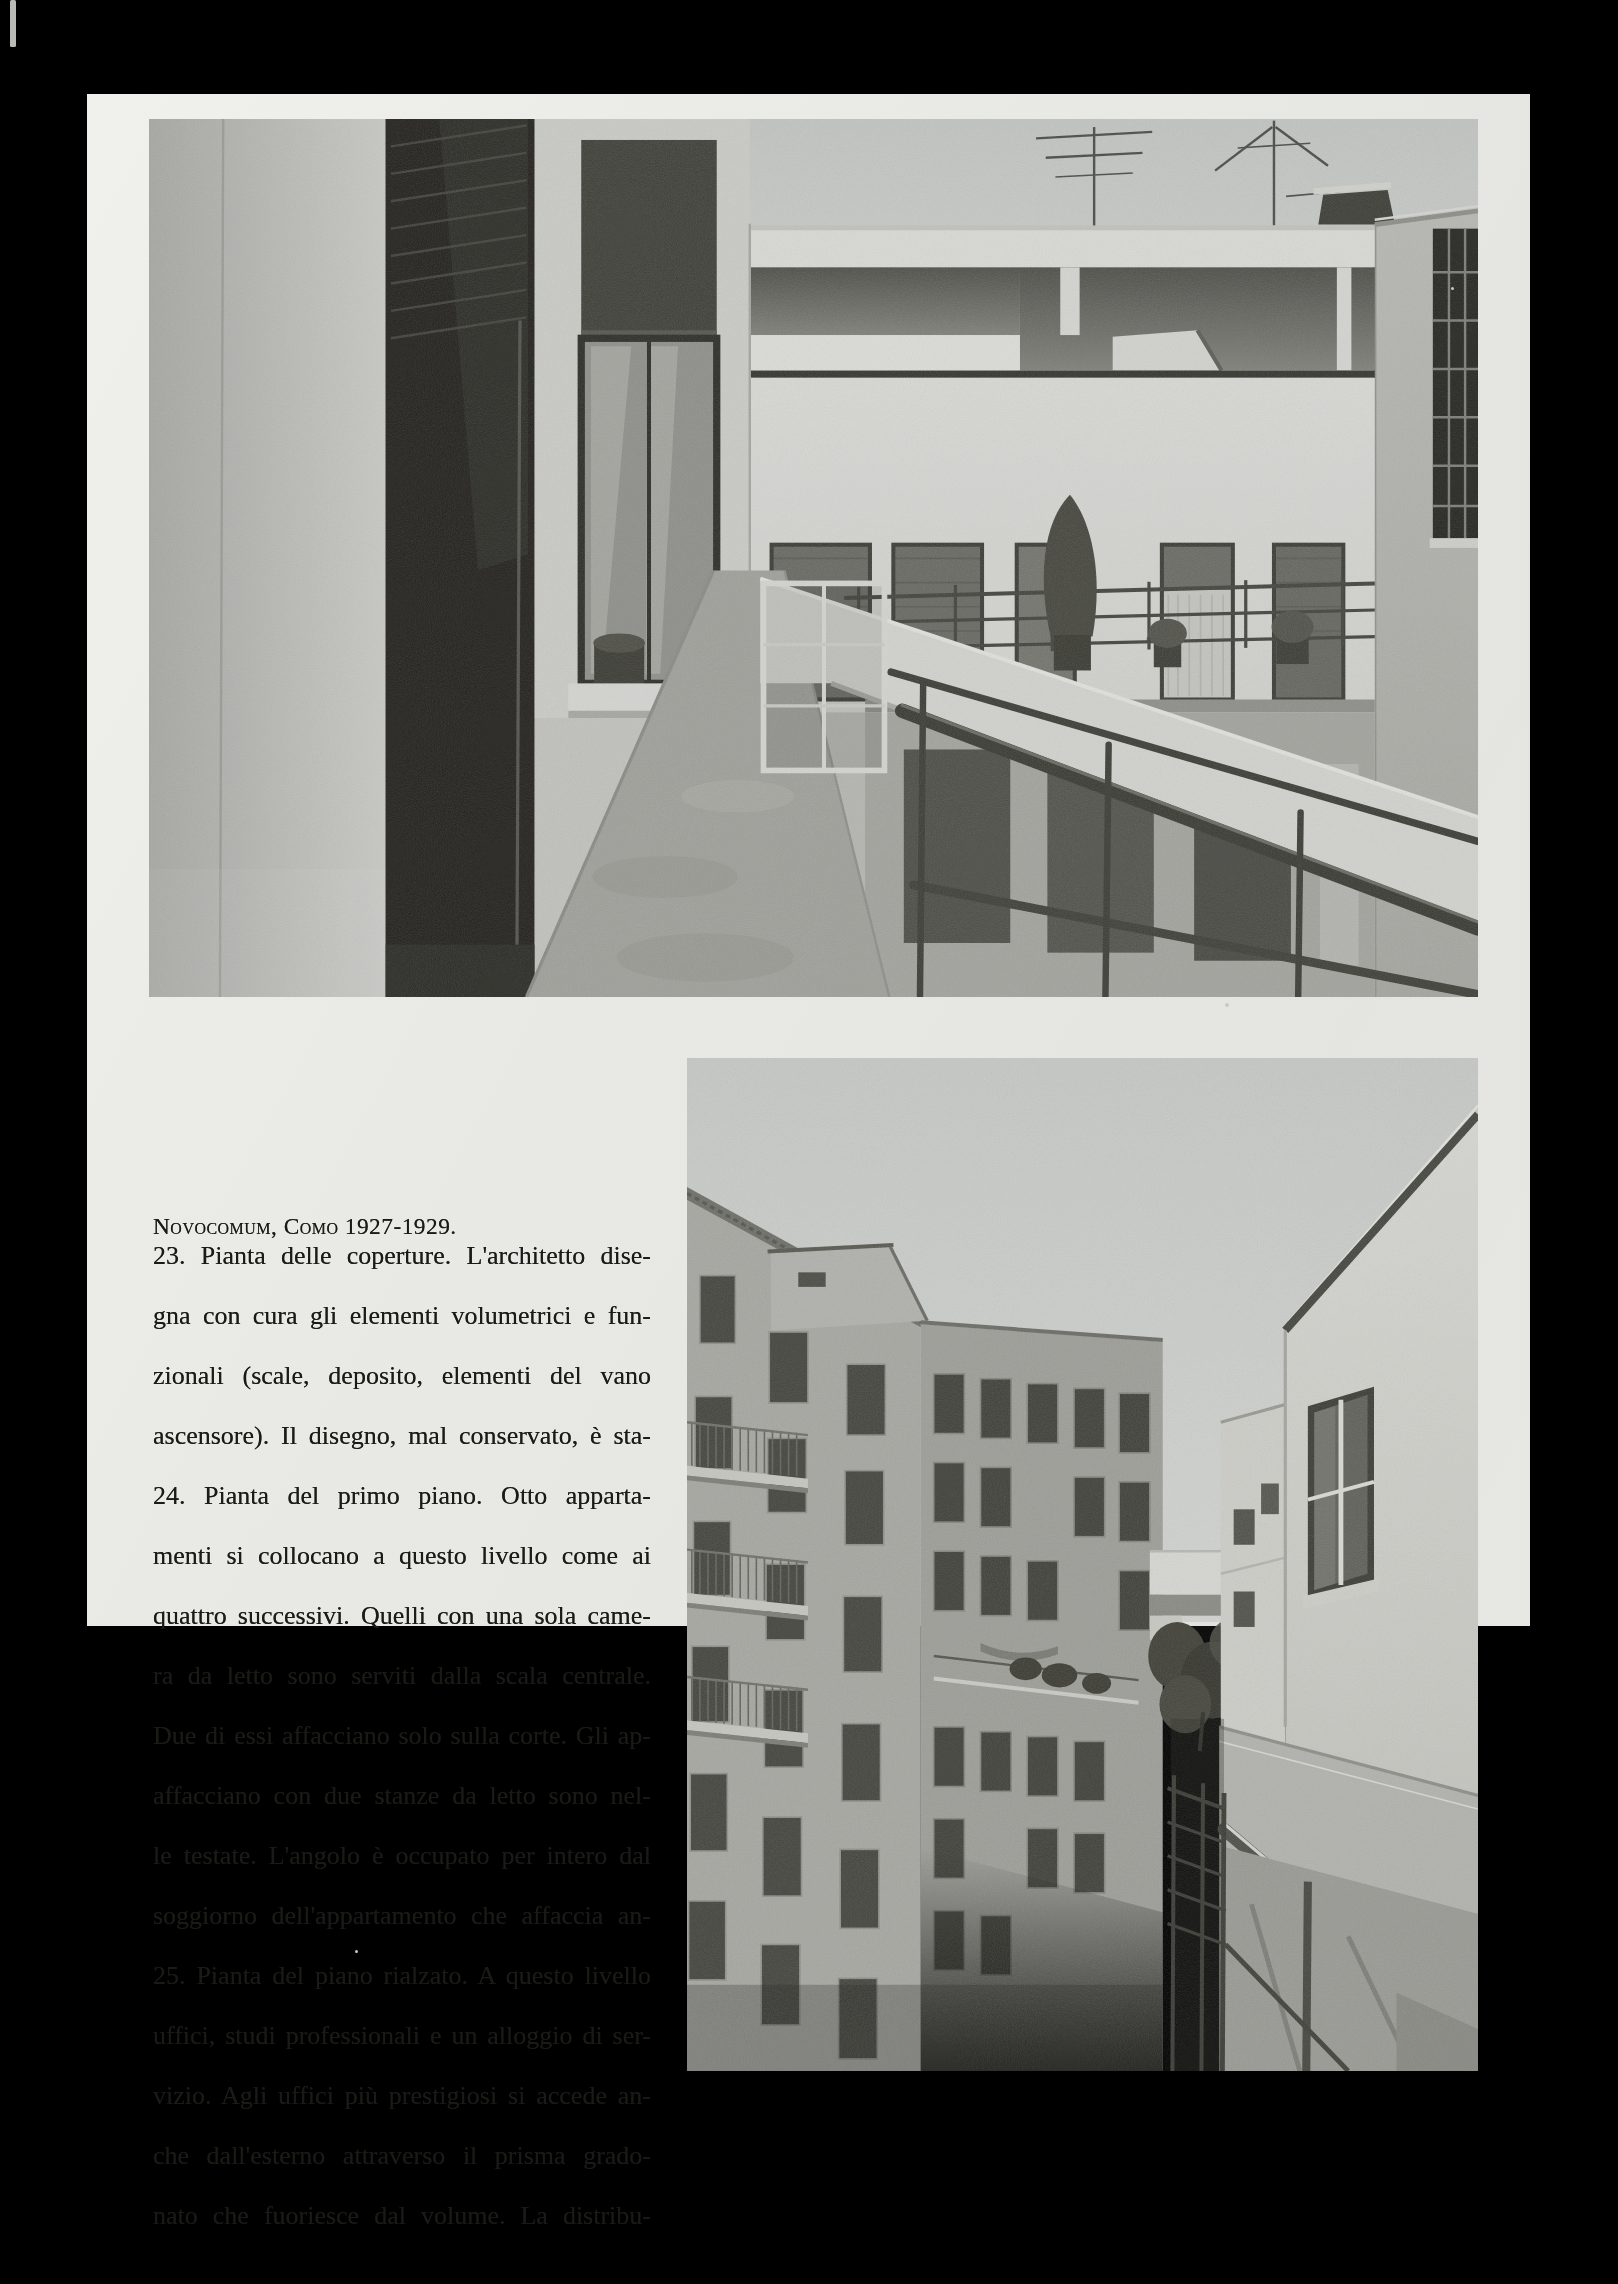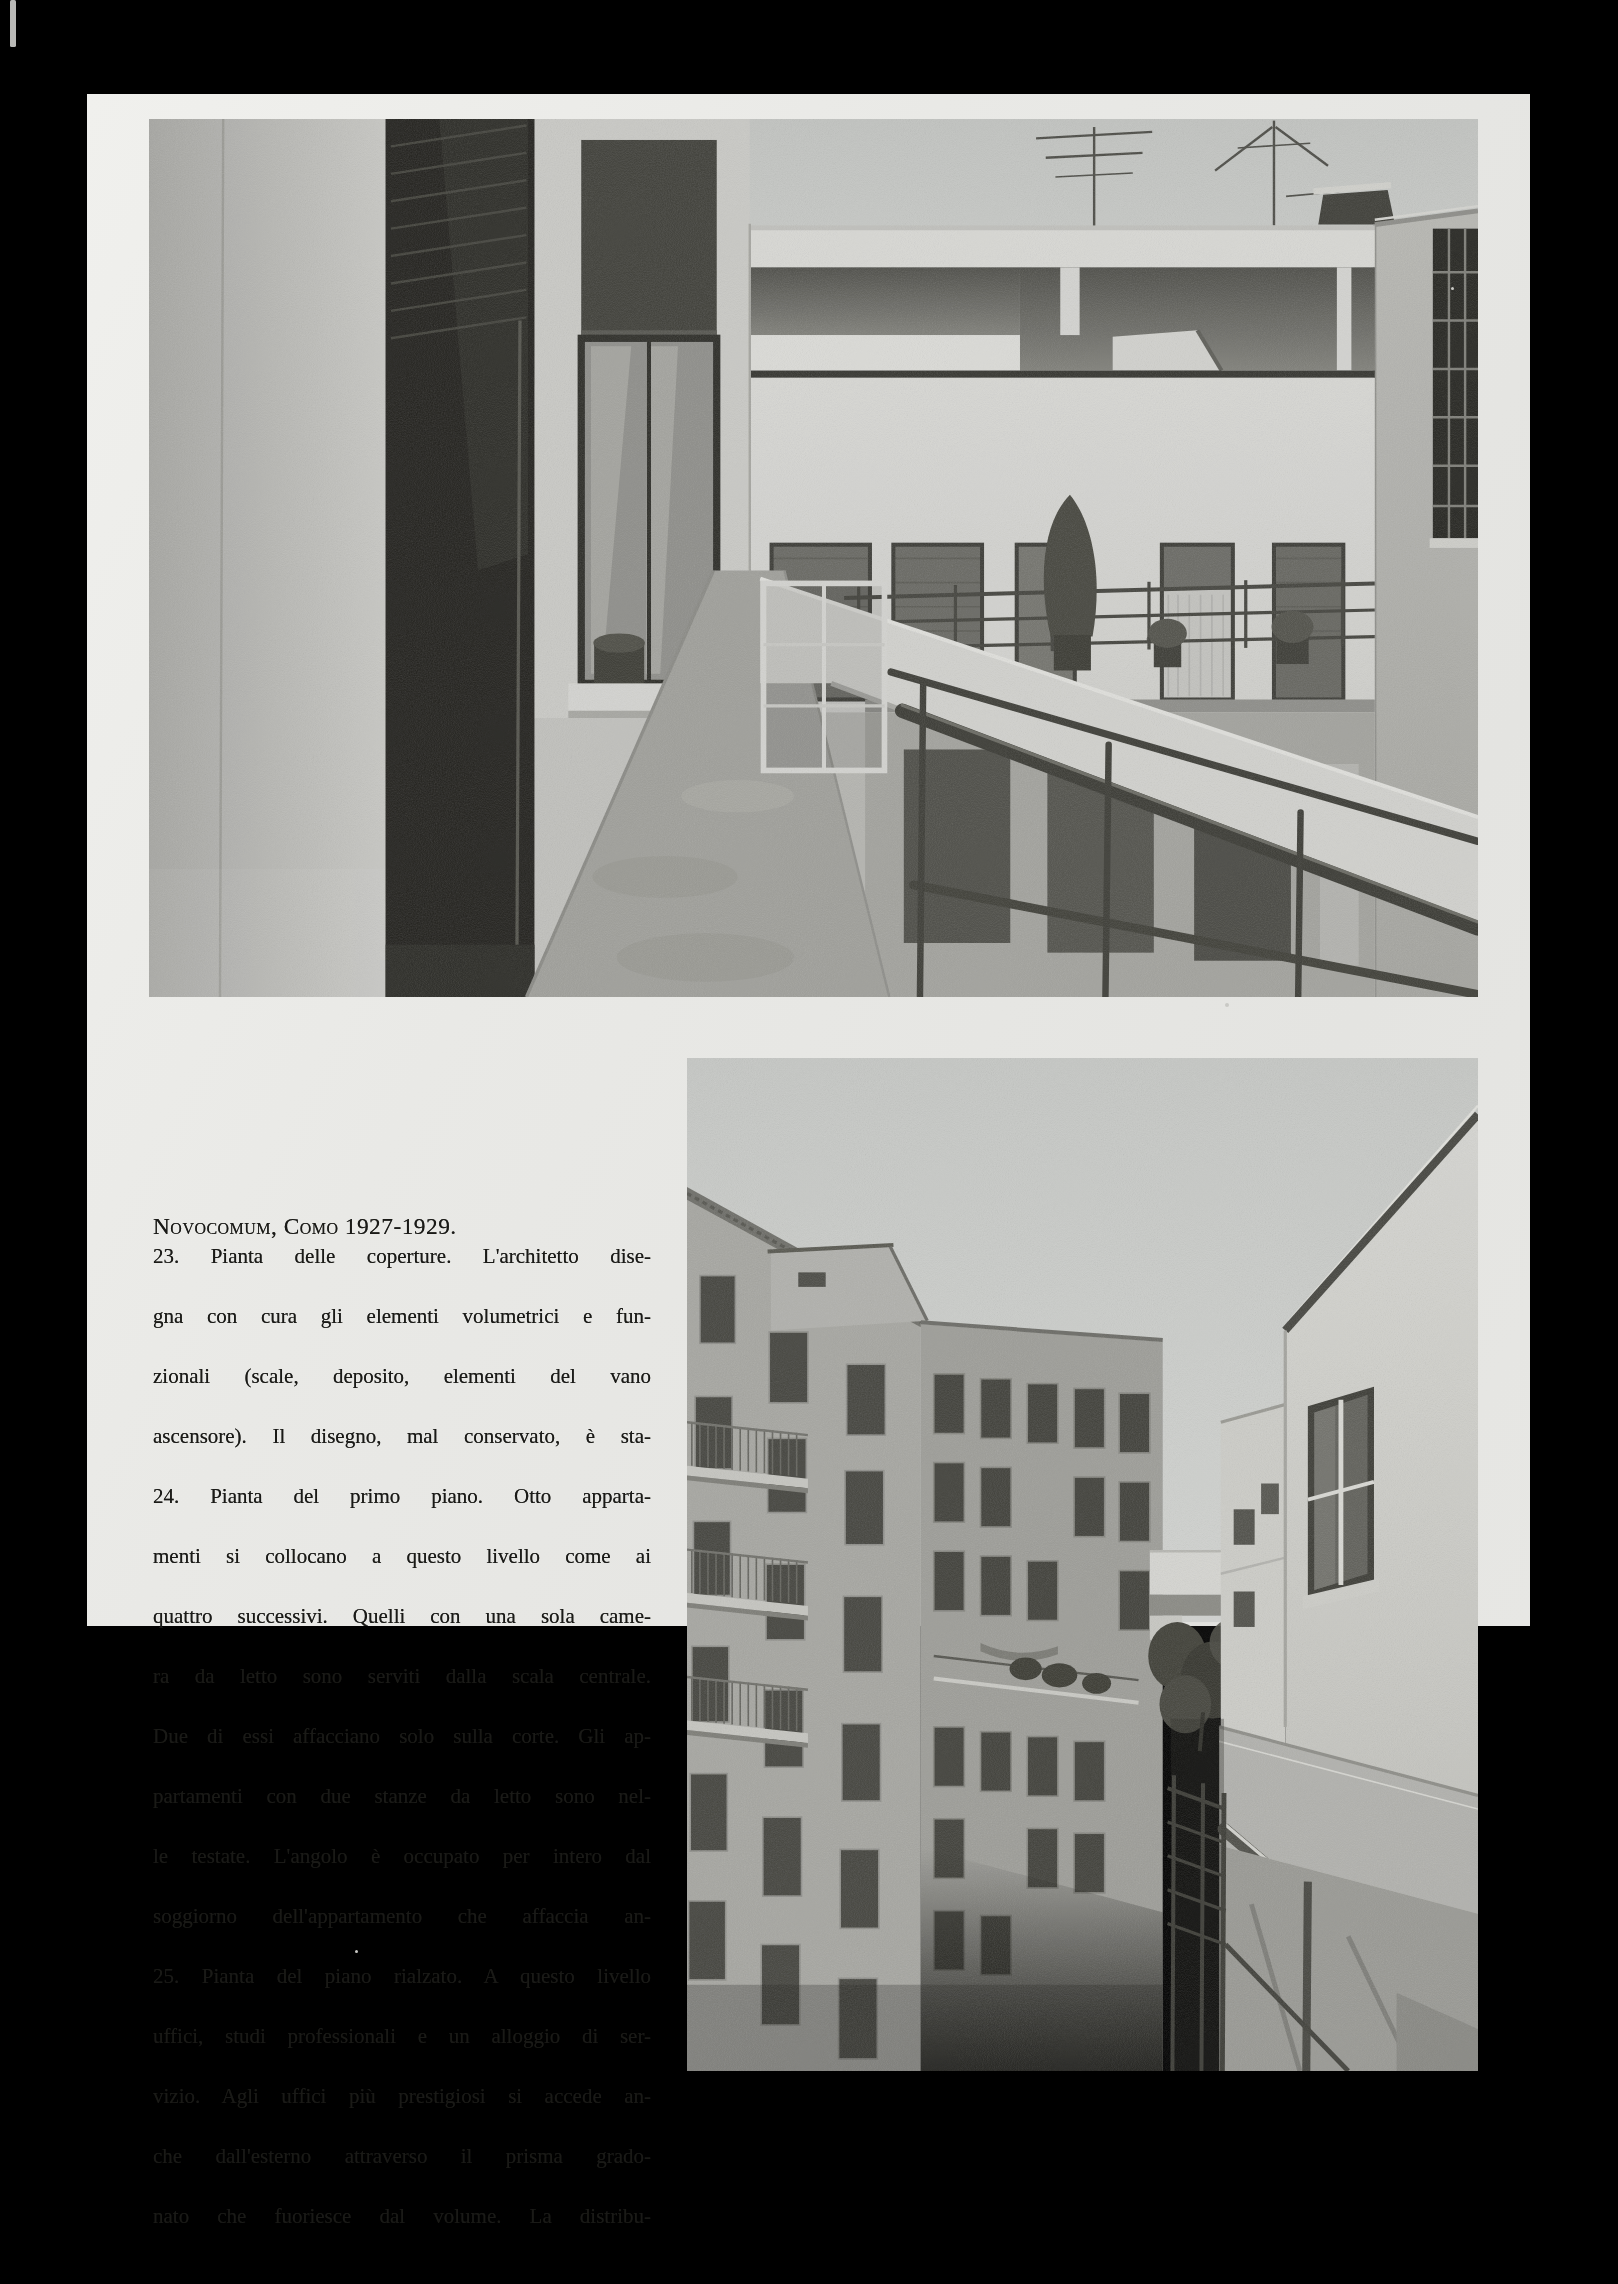--- a/index.html
+++ b/index.html
@@ -30,21 +30,21 @@
   .caption{
     position:absolute;left:66px;top:1117px;width:498px;
     color:var(--ink);
     text-shadow:0 0 0.5px rgba(26,26,23,.75);
   }
   .caption-heading{
     font-size:23.4px;font-weight:400;line-height:30px;
     font-variant-caps:small-caps;letter-spacing:.02em;
   }
   .tline{
-    font-size:21px;line-height:30px;text-align:justify;
+    font-size:26px;line-height:30px;text-align:justify;
   }
   .tline::after{content:"";display:inline-block;width:100%;height:0;}
   .tline.nojust{text-align:left;}
   .tline.nojust::after{content:none;}
   .speck{position:absolute;border-radius:50%;background:#c9c9c5;}
   .s1{left:1138px;top:909px;width:4px;height:4px;}
   .s2{left:268px;top:1856px;width:3.2px;height:3.2px;}
   .s3{left:1364px;top:193px;width:3.2px;height:3.2px;}
 </style>
 </head>
@@ -518,21 +518,21 @@
       <div class="caption-lines">
           <div class="tline">23. Pianta delle coperture. L'architetto dise-</div>
           <div class="tline">gna con cura gli elementi volumetrici e fun-</div>
           <div class="tline">zionali (scale, deposito, elementi del vano</div>
           <div class="tline">ascensore). Il disegno, mal conservato, è sta-</div>
           <div class="tline">24. Pianta del primo piano. Otto apparta-</div>
           <div class="tline">menti si collocano a questo livello come ai</div>
           <div class="tline">quattro successivi. Quelli con una sola came-</div>
           <div class="tline">ra da letto sono serviti dalla scala centrale.</div>
           <div class="tline">Due di essi affacciano solo sulla corte. Gli ap-</div>
-          <div class="tline">partamenti con due stanze da letto sono nel-</div>
+          <div class="tline">affacciano con due stanze da letto sono nel-</div>
           <div class="tline">le testate. L'angolo è occupato per intero dal</div>
           <div class="tline">soggiorno dell'appartamento che affaccia an-</div>
           <div class="tline">25. Pianta del piano rialzato. A questo livello</div>
           <div class="tline">uffici, studi professionali e un alloggio di ser-</div>
           <div class="tline">vizio. Agli uffici più prestigiosi si accede an-</div>
           <div class="tline">che dall'esterno attraverso il prisma grado-</div>
           <div class="tline">nato che fuoriesce dal volume. La distribu-</div>
         </div>
     </section>
 

